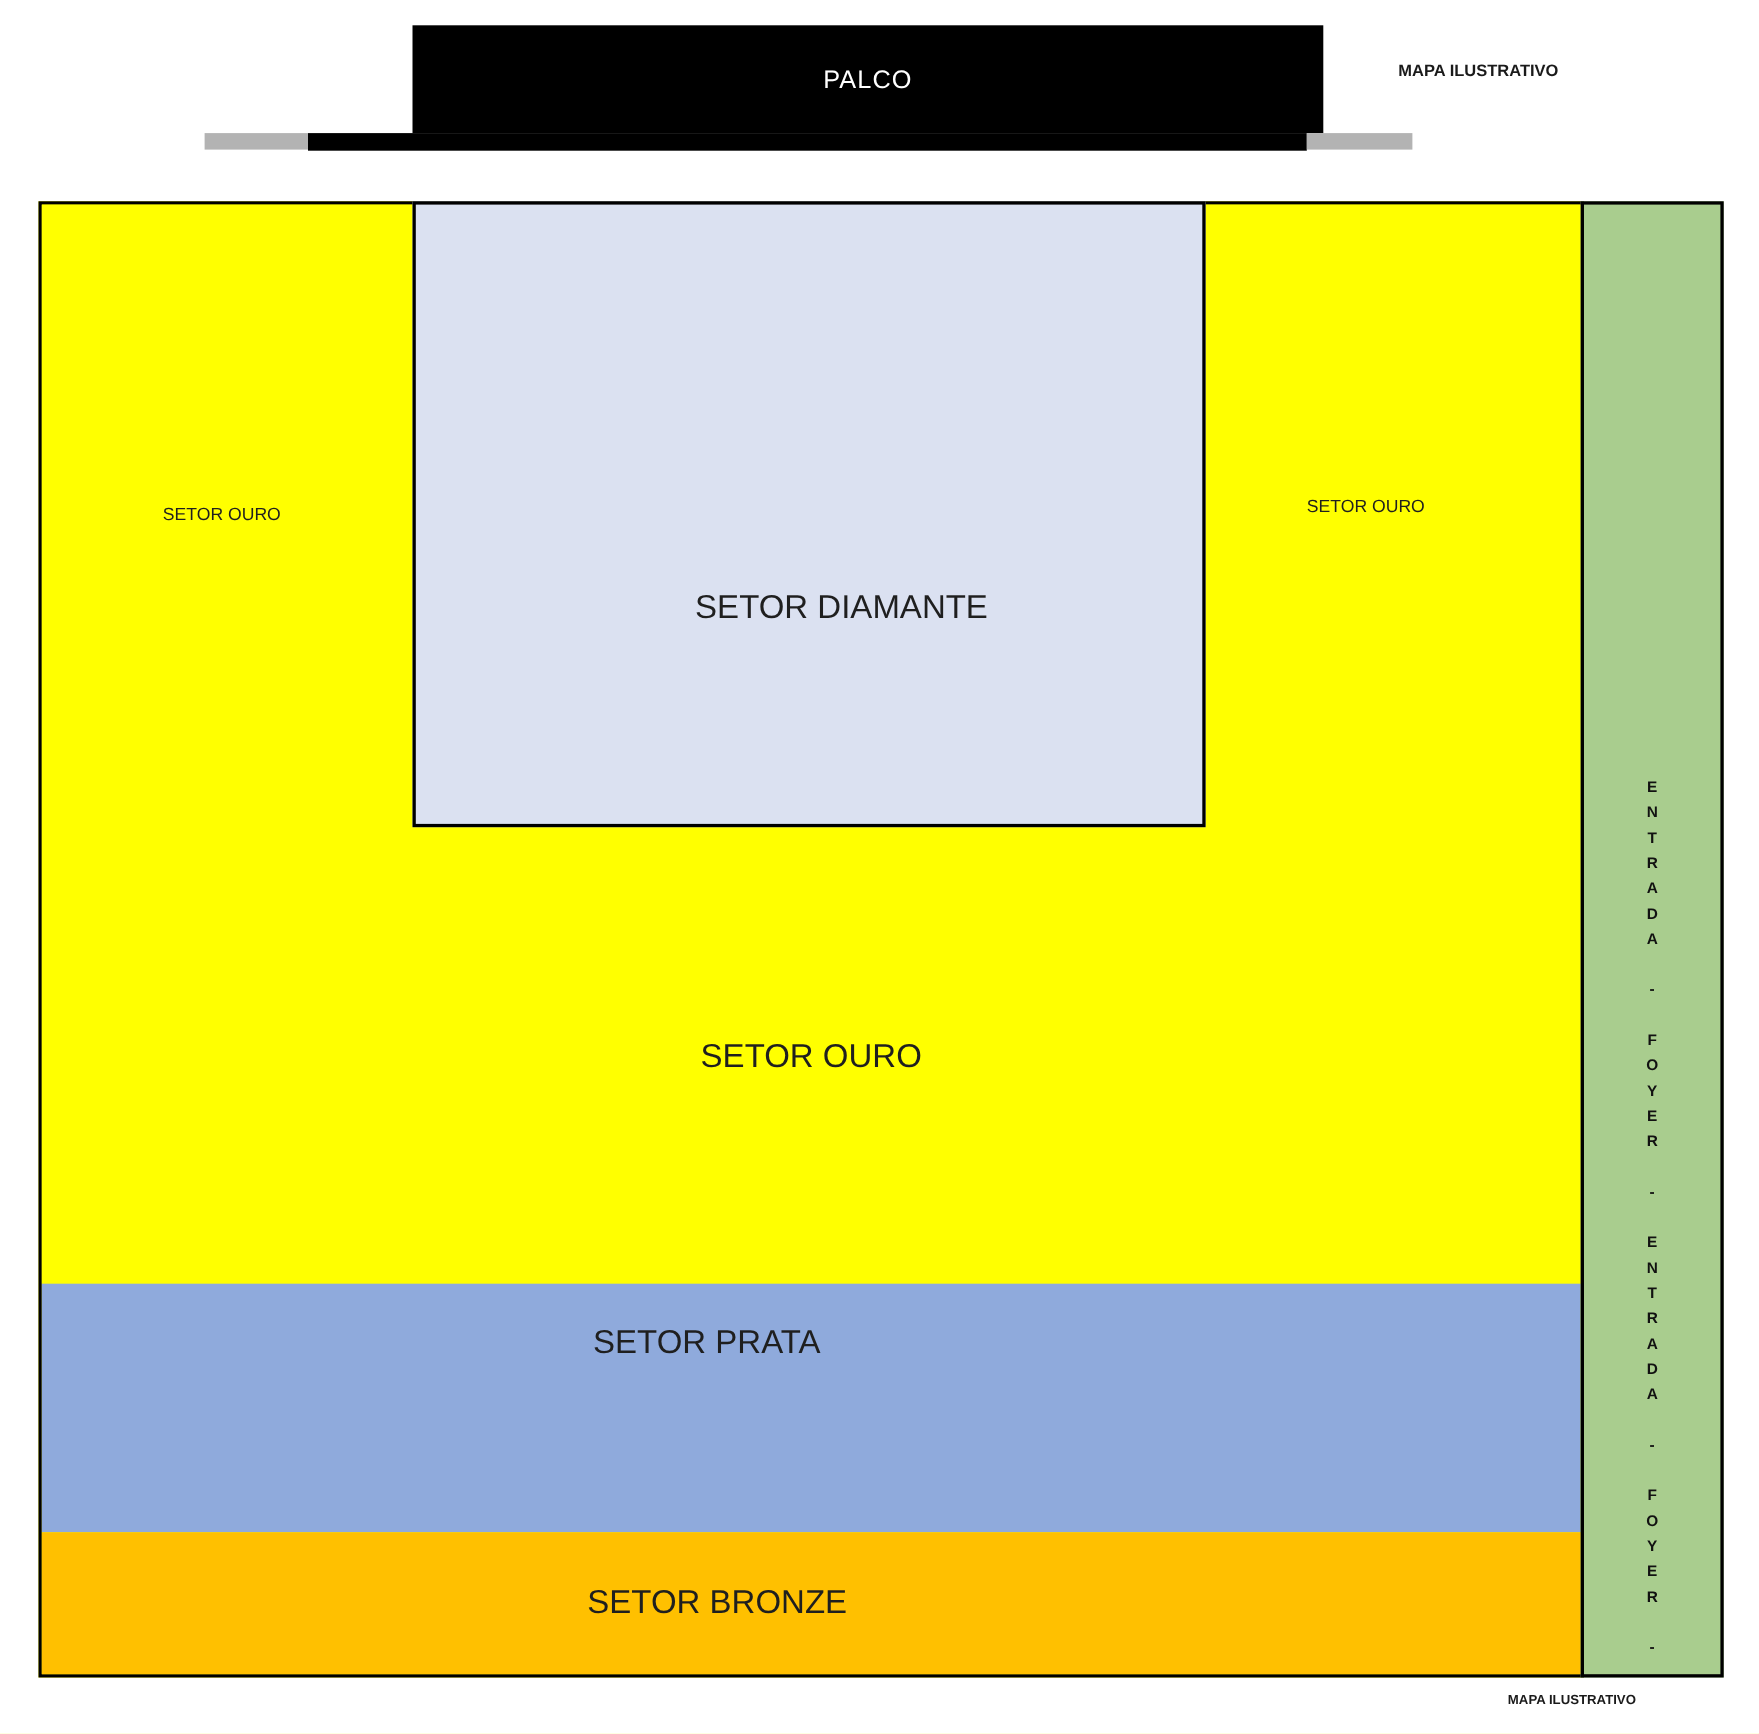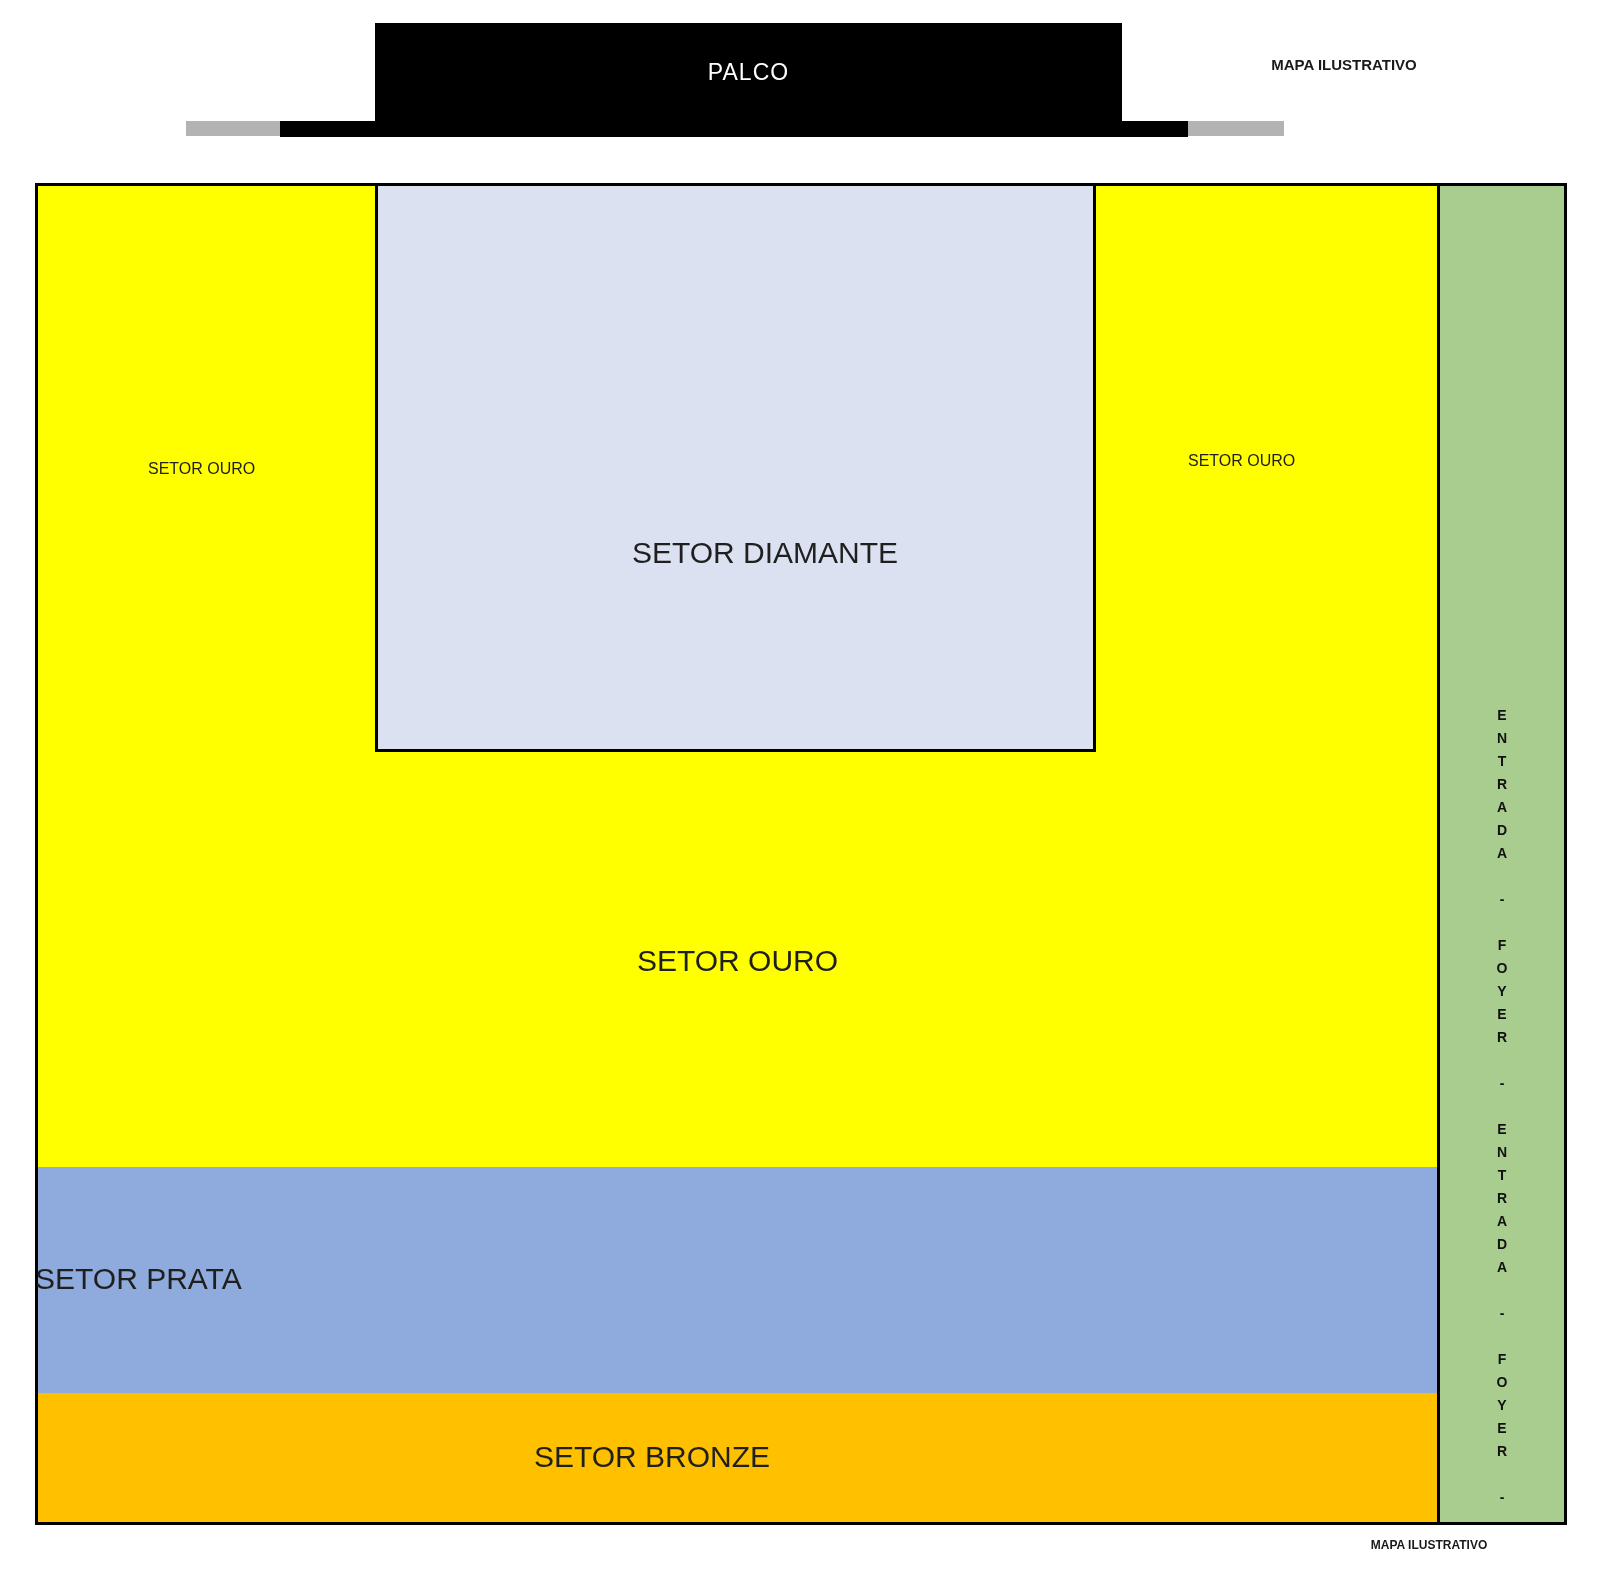--- a/index.html
+++ b/index.html
@@ -1,21 +1,21 @@
 <!DOCTYPE html>
 <html><head>
 <meta charset="utf-8">
 <style>
   html, body { margin: 0; padding: 0; background: #ffffff; }
   body { font-family: "Liberation Sans", sans-serif; }
   .canvas { position: relative; width: 1599px; height: 1576px; background: #ffffff; overflow: hidden; }
   .abs { position: absolute; }
 
   
-  .stage { left: 375px; top: 23px; width: 747px; height: 98px; background: #000000;
+  .stage { left: 375px; top: 23px; width: 828px; height: 98px; background: #000000;
            display: flex; align-items: center; justify-content: center; }
   .stage-label { color: #ffffff; font-size: 23px; letter-spacing: 1px; }
   .apron { left: 280px; top: 121px; width: 908px; height: 16px; background: #000000; }
   .wing-left  { left: 186px;  top: 121px; width: 94px; height: 15px; background: #b3b3b3; }
   .wing-right { left: 1188px; top: 121px; width: 96px; height: 15px; background: #b3b3b3; }
 
   
   .wm-top { left: 1244px; top: 56px; width: 200px; text-align: center;
             font-weight: bold; font-size: 15px; color: #1a1a1a; }
   .wm-bottom { left: 1349px; top: 1538px; width: 160px; text-align: center;
@@ -37,21 +37,21 @@
               display: flex; align-items: center; justify-content: center; }
 
   
   .lbl { color: #1f1f1f; line-height: 1.05; }
   .big { font-size: 30px; }
   .small { font-size: 16px; }
   .diamante-label   { left: 375px; top: 537px; width: 780px;  text-align: center; }
   .ouro-left-label  { left: 148px; top: 461px; }
   .ouro-right-label { left: 1188px; top: 453px; }
   .ouro-center-label{ left: 35px; top: 945px;  width: 1405px; text-align: center; }
-  .prata-label      { left: 35px; top: 1263px; width: 1215px; text-align: left; }
+  .prata-label      { left: 35px; top: 1205px; width: 1215px; text-align: center; }
   .bronze-label     { left: 35px; top: 1441px; width: 1234px; text-align: center; }
 
   
   .entrance { left: 1437px; top: 183px; width: 130px; height: 1342px;
               background: #a9cd8e; border: 3px solid #000000; box-sizing: border-box;
               overflow: hidden; }
   .entrance-text { position: absolute; top: 518px; left: 0; width: 100%;
                    text-align: center; font-weight: bold; font-size: 14px;
                    line-height: 23px; white-space: pre-line; color: #111111; }
 </style>

